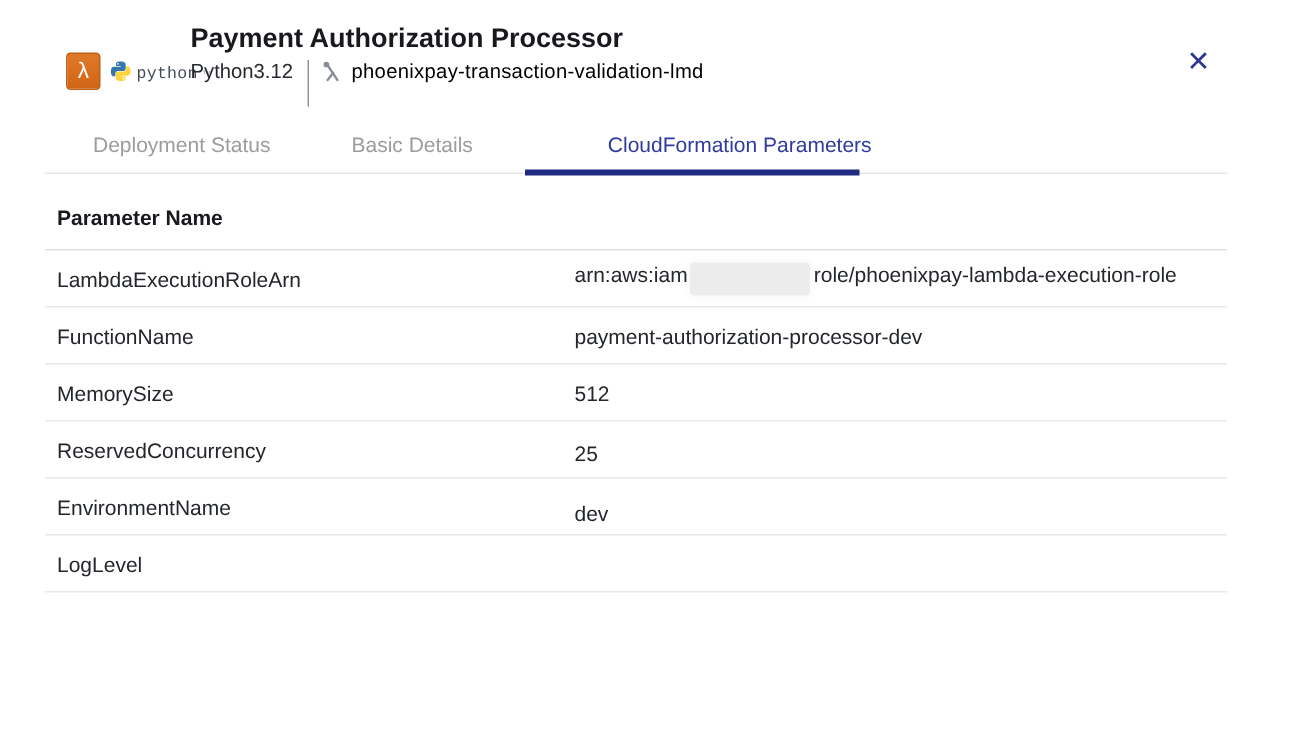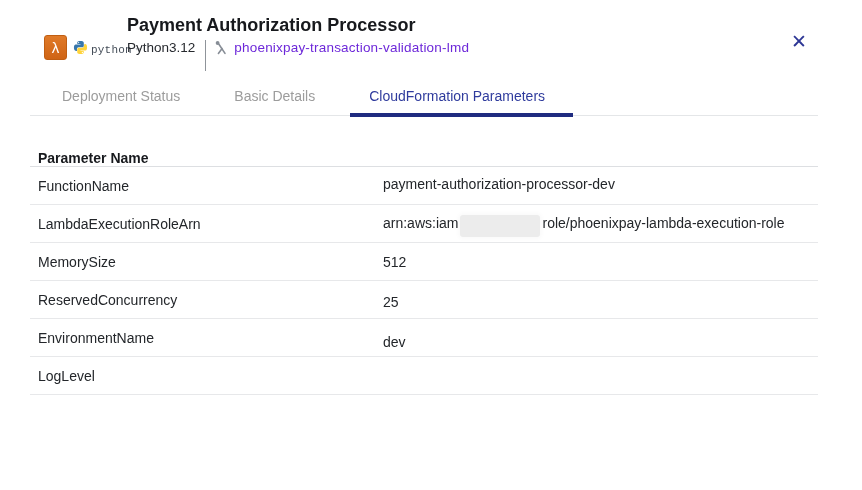--- a/index.html
+++ b/index.html
@@ -21,35 +21,35 @@
     background:linear-gradient(180deg,#e07a28,#cf6415);border:1px solid #c05e12;border-radius:3px;
     color:#fff;font-size:15px;line-height:23px;text-align:center;}
   .python-logo{position:absolute;left:73px;top:40px;display:flex;align-items:center;gap:3px;}
   .python-word{font-size:11px;color:#434c57;letter-spacing:.2px;font-family:Liberation Mono, monospace;}
   .python-tm{font-size:6px;color:#8a9098;vertical-align:super;}
   .page-title{position:absolute;left:127px;top:15px;font-size:18px;font-weight:bold;color:#17191d;}
   .subtitle{position:absolute;left:127px;top:40px;display:flex;align-items:flex-start;}
   .runtime{font-size:13.5px;color:#26292e;}
   .vdiv{width:1px;height:31px;background:#8f949a;margin:0 9px 0 10px;}
   .fn-icon{margin:0 6px 0 0;display:flex;align-items:center;}
-  .fn-name{width:236px;font-size:13.5px;line-height:1.12;color:#6d28d9;letter-spacing:.2px;word-break:break-word;}
+  .fn-name{width:236px;font-size:13.5px;line-height:1.12;color:#000000;letter-spacing:.2px;word-break:break-word;}
   .close-btn{position:absolute;left:789px;top:30px;background:none;border:none;cursor:pointer;
     font-size:19px;color:#2d3695;line-height:1;padding:2px;}
 
   
   .tabbar{position:absolute;left:30px;top:86px;width:788px;height:30px;
     border-bottom:1px solid #e4e6e8;display:flex;gap:54px;padding-left:32px;}
   .tab{font-size:14px;color:var(--inactive-tab,#9c9c9c);cursor:pointer;white-space:nowrap;padding-top:2px;}
-  .tab.active{color:var(--accent-navy,#2f3b9d);}
+  .tab.active{color:var(--accent-navy,#2f3b9d);margin-left:36px;}
   .tab-underline{position:absolute;left:320px;top:27px;width:223px;height:4px;
     background:var(--underline-navy,#1f2b80);}
 
   
   .ptable{position:absolute;left:30px;top:137px;width:788px;font-size:14px;color:#23262a;}
-  .t-head{display:flex;align-items:flex-end;height:30px;border-bottom:1px solid #dddfe2;
+  .t-head{display:flex;align-items:flex-start;height:30px;border-bottom:1px solid #dddfe2;
     font-weight:bold;color:#17191d;}
   .t-row{display:flex;align-items:center;height:38px;border-bottom:1px solid var(--row-border,#e7e8ea);}
   .t-cell{padding-left:8px;}
   .c-name{width:345px;flex:0 0 345px;}
   .c-val{flex:1;white-space:nowrap;overflow:visible;}
   .t-row:nth-of-type(2) .c-val{transform:translateY(-2px);}
   .t-row:nth-of-type(5) .c-val{transform:translateY(2px);}
   .t-row:nth-of-type(6) .c-val{transform:translateY(4px);}
   .redaction{display:inline-block;width:80px;height:22px;background:var(--redaction-gray,#ececec);
     border-radius:3px;vertical-align:middle;margin:0 2px -5px 2px;box-shadow:0 0 4px 2px rgba(0,0,0,0.025);}
@@ -92,27 +92,27 @@
     <div class="tab active">CloudFormation Parameters</div>
     <div class="tab-underline"></div>
   </div>
 
   <div class="ptable">
     <div class="t-head">
       <div class="t-cell c-name">Parameter Name</div>
     </div>
 
     <div class="t-row">
-      <div class="t-cell c-name">FunctionName</div>
-      <div class="t-cell c-val">payment-authorization-processor-dev</div>
+      <div class="t-cell c-name">LambdaExecutionRoleArn</div>
+      <div class="t-cell c-val"><span>arn:aws:iam</span><span class="redaction"></span><span>role/phoenixpay-lambda-execution-role</span></div>
     </div>
 
     <div class="t-row">
-      <div class="t-cell c-name">LambdaExecutionRoleArn</div>
-      <div class="t-cell c-val"><span>arn:aws:iam</span><span class="redaction"></span><span>role/phoenixpay-lambda-execution-role</span></div>
+      <div class="t-cell c-name">FunctionName</div>
+      <div class="t-cell c-val">payment-authorization-processor-dev</div>
     </div>
 
     <div class="t-row">
       <div class="t-cell c-name">MemorySize</div>
       <div class="t-cell c-val">512</div>
     </div>
 
     <div class="t-row">
       <div class="t-cell c-name">ReservedConcurrency</div>
       <div class="t-cell c-val">25</div>

